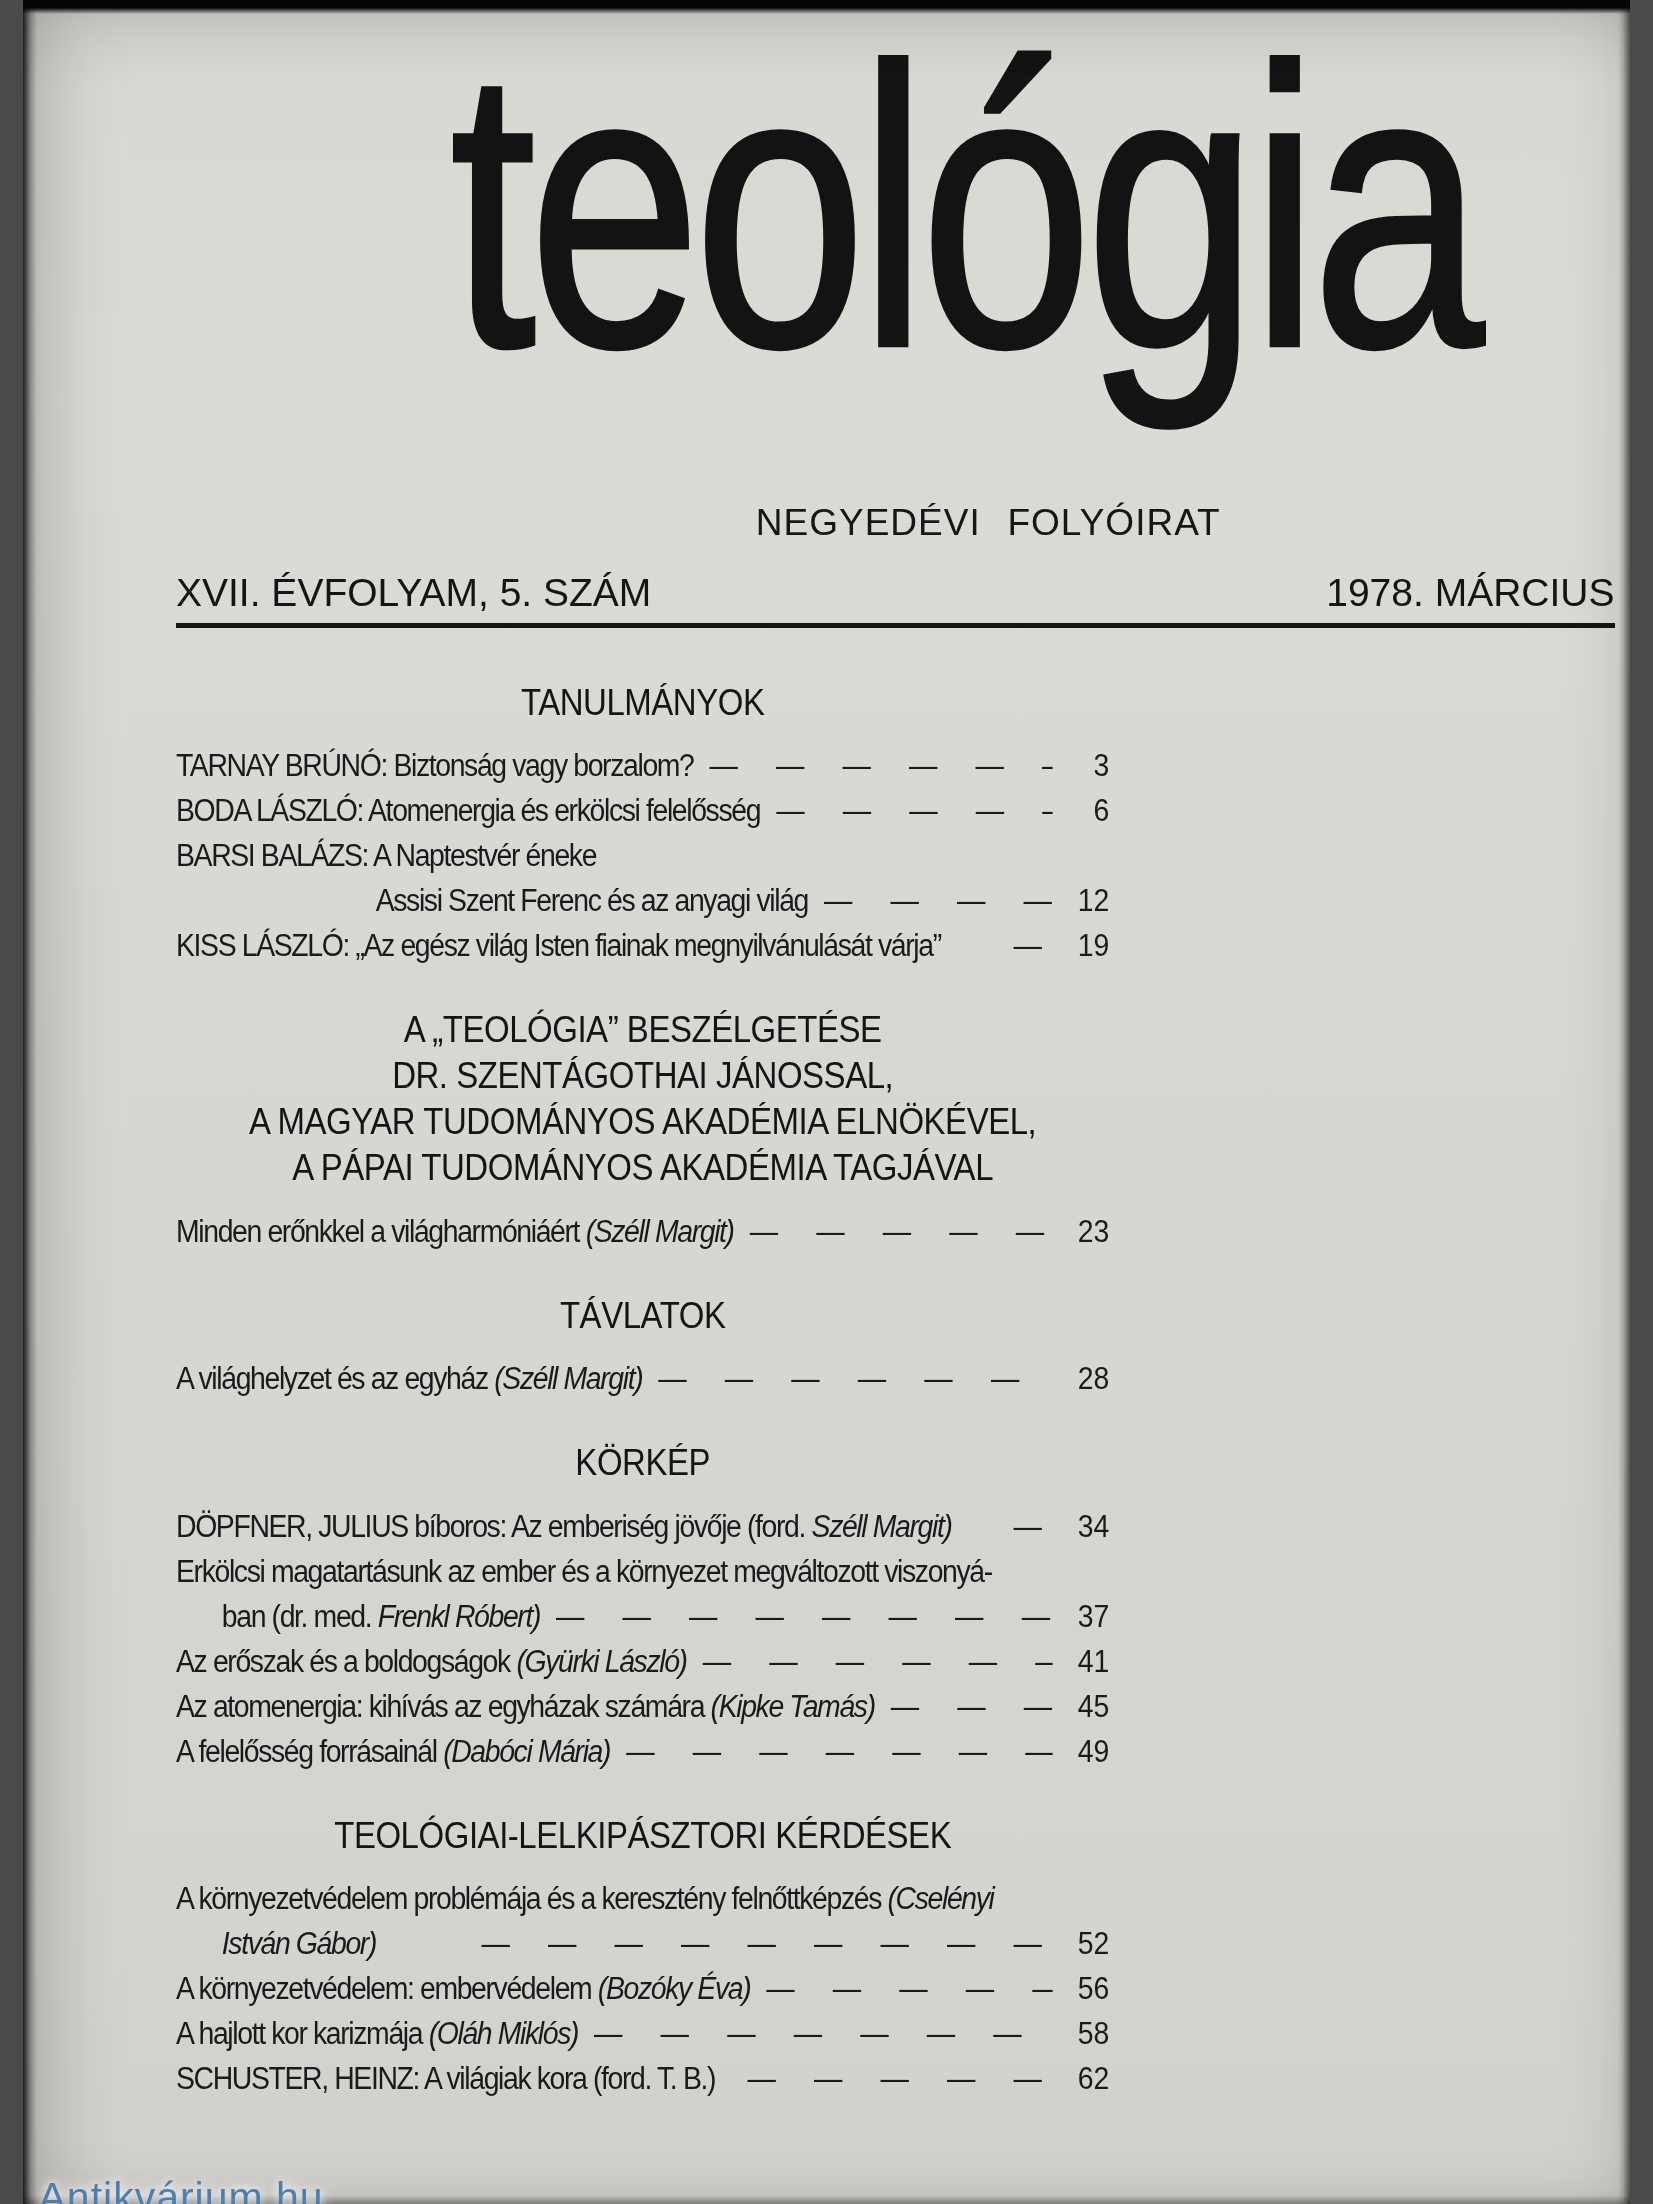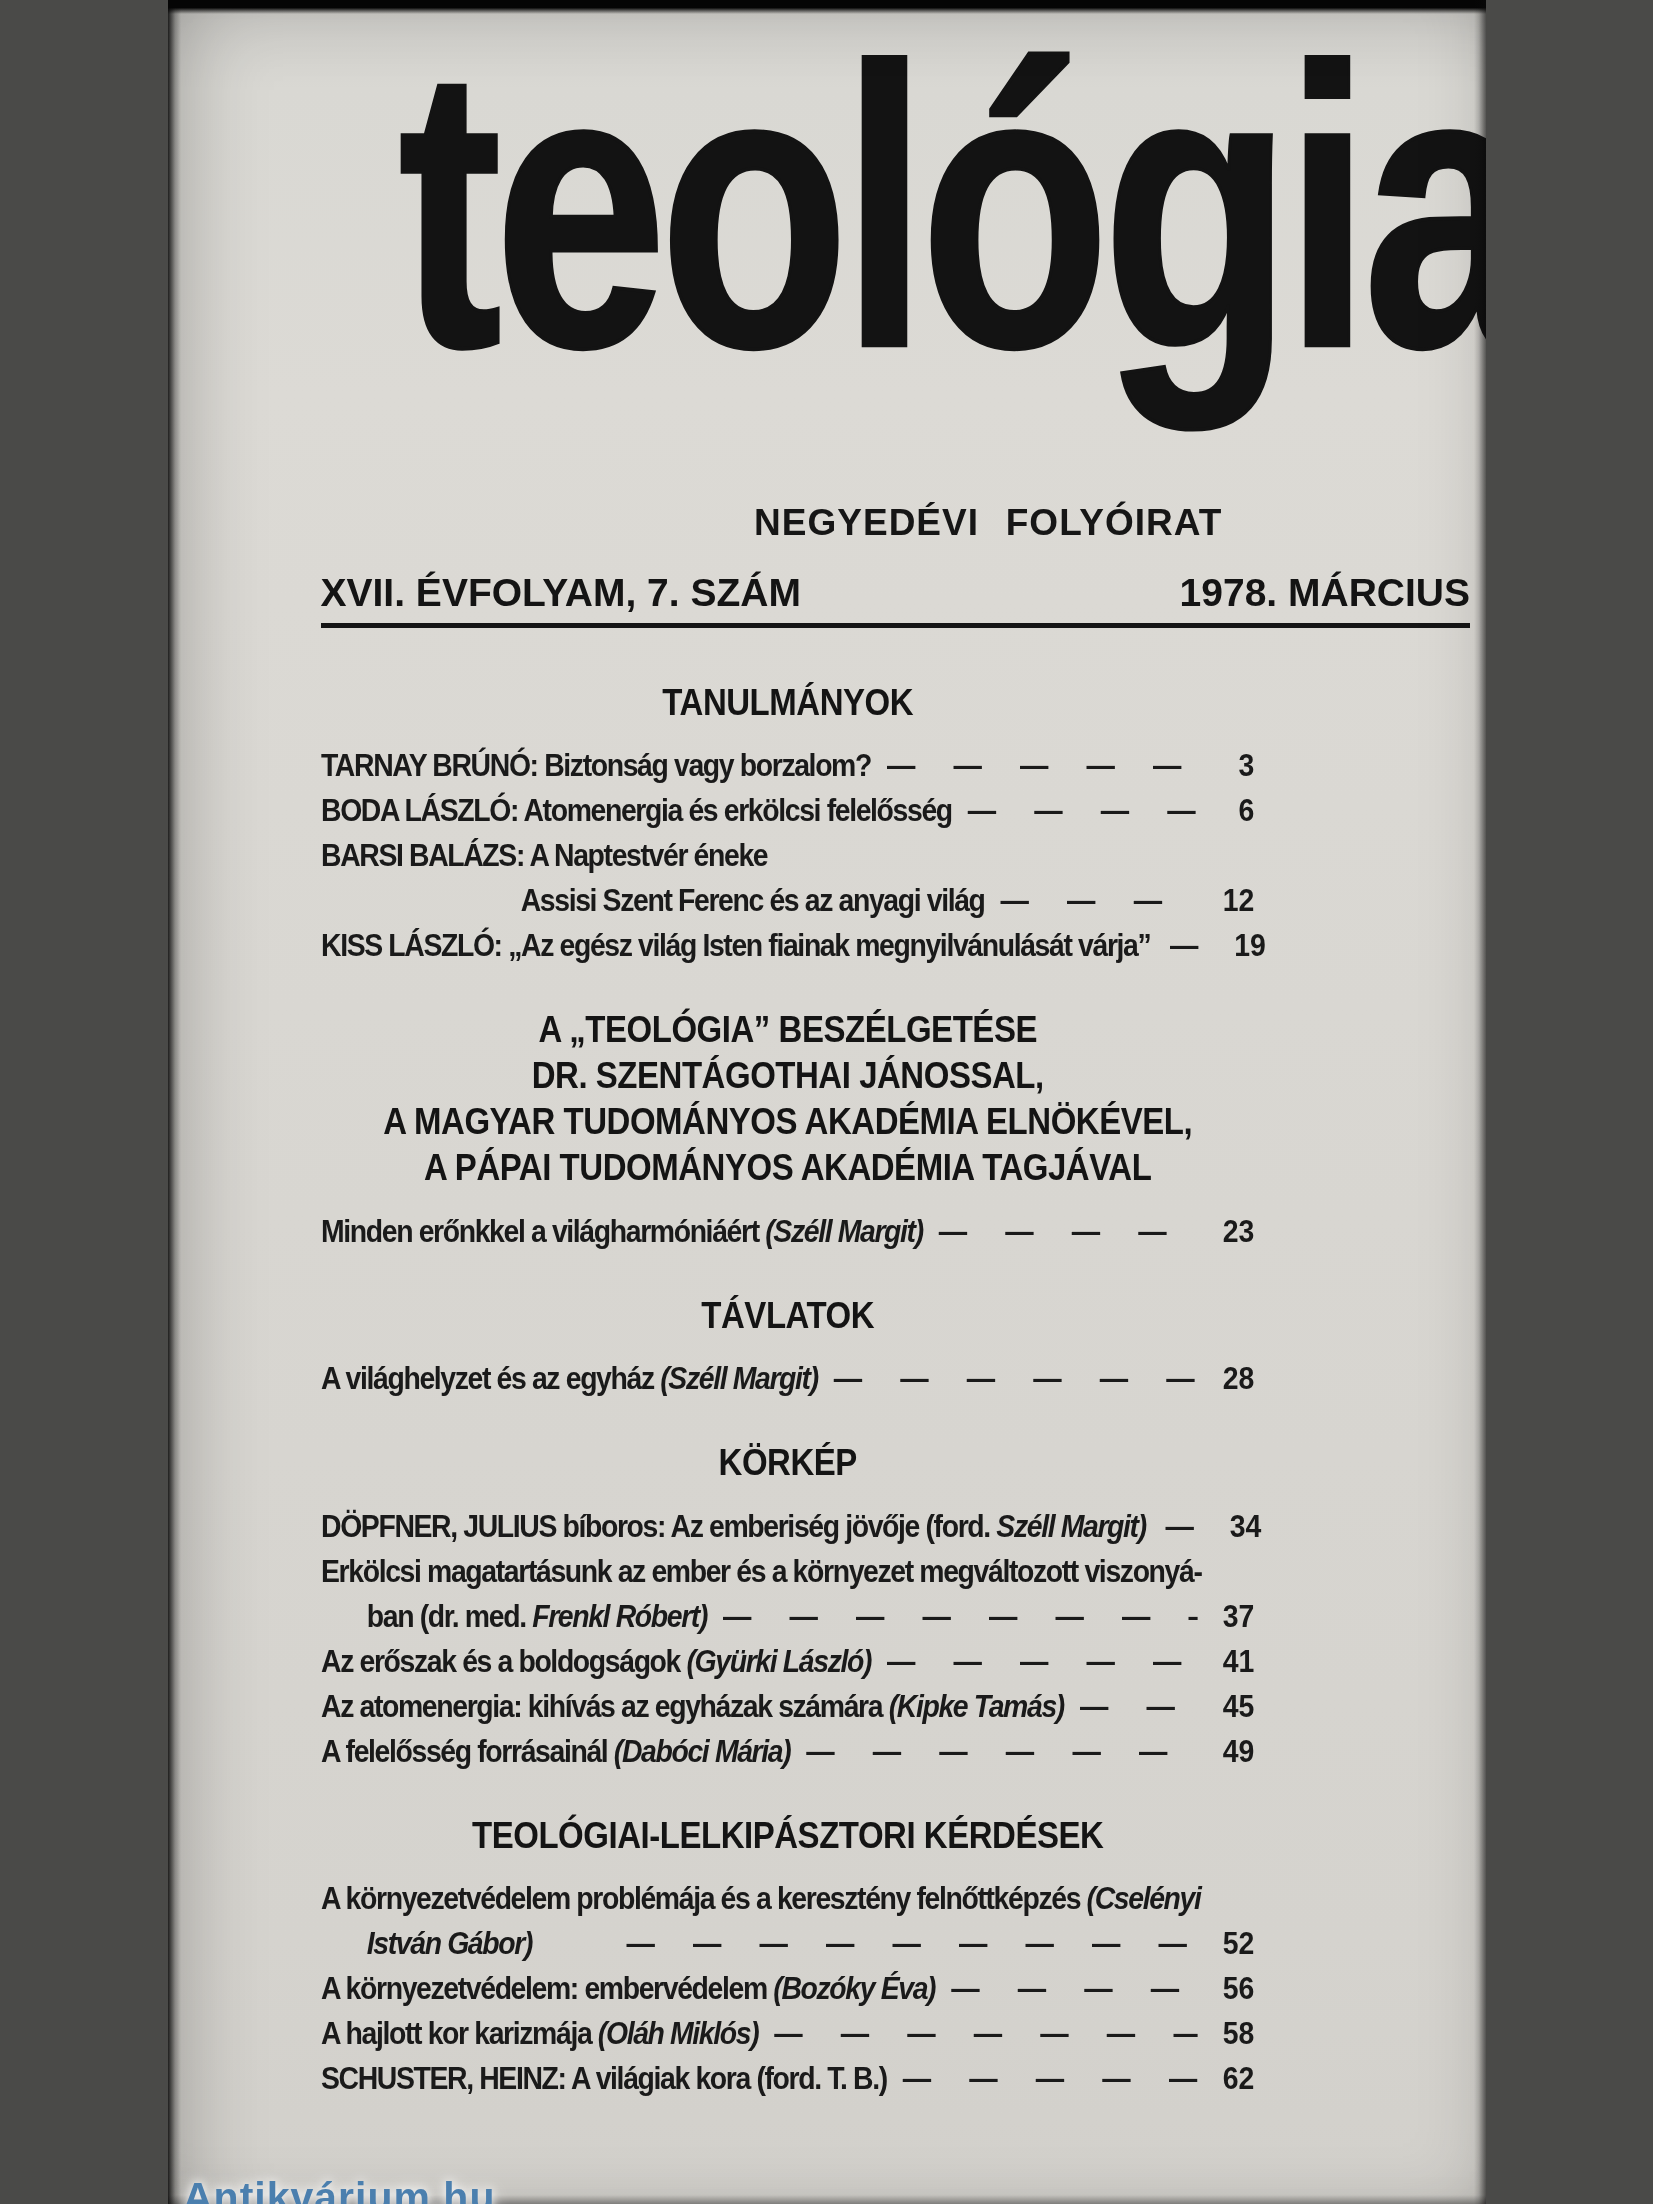--- a/index.html
+++ b/index.html
@@ -1,26 +1,26 @@
 <!DOCTYPE html>
 <html><head>
 <meta charset="utf-8">
 <title>Teológia</title>
 <style>
   html, body { margin: 0; padding: 0; background: #4a4a48; }
   .page {
     position: relative;
-    width: 1318px;
+    width: 1607px;
     height: 2205px;
     margin: 0 auto;
     overflow: hidden;
     background:
       linear-gradient(180deg, #cfceca 0%, #d9d8d3 4%, #dcdad5 18%, #d8d6d1 55%, #d5d3ce 88%, #d2d0cb 100%);
     font-family: "Liberation Sans", sans-serif;
-    font-weight: bold;
+    font-weight: normal;
     color: #1a1a1a;
   }
   
   .edge-top   { position:absolute; top:0; left:0; right:0; height:13.6px;
                 background: linear-gradient(180deg, #050505 0%, #050505 55%, rgba(5,5,5,0) 100%); z-index:5; }
   .edge-left  { position:absolute; top:0; left:0; bottom:0; width:13.6px;
                 background: linear-gradient(90deg, rgba(5,5,5,0.85) 0%, rgba(5,5,5,0.25) 55%, rgba(5,5,5,0) 100%); z-index:5; }
   .edge-right { position:absolute; top:0; right:0; bottom:0; width:11.6px;
                 background: linear-gradient(270deg, rgba(10,10,10,0.6) 0%, rgba(10,10,10,0.15) 60%, rgba(10,10,10,0) 100%); z-index:5; }
   .edge-bottom{ position:absolute; left:0; right:0; bottom:0; height:9.7px;
@@ -130,21 +130,21 @@
 
   <div class="content">
 
     <div class="masthead">
       <span class="logo">teológia</span>
     </div>
 
     <div class="subtitle">NEGYEDÉVI FOLYÓIRAT</div>
 
     <div class="issue-row">
-      <span>XVII. ÉVFOLYAM, 7. SZÁM</span>
+      <span>XVII. ÉVFOLYAM, 5. SZÁM</span>
       <span>1978. MÁRCIUS</span>
     </div>
     <div class="rule"></div>
 
     <div class="toc">
         <section class="toc-section">
           <div class="section-heading">
             <div class="heading-line">TANULMÁNYOK</div>
           </div>
           <div class="toc-line">

